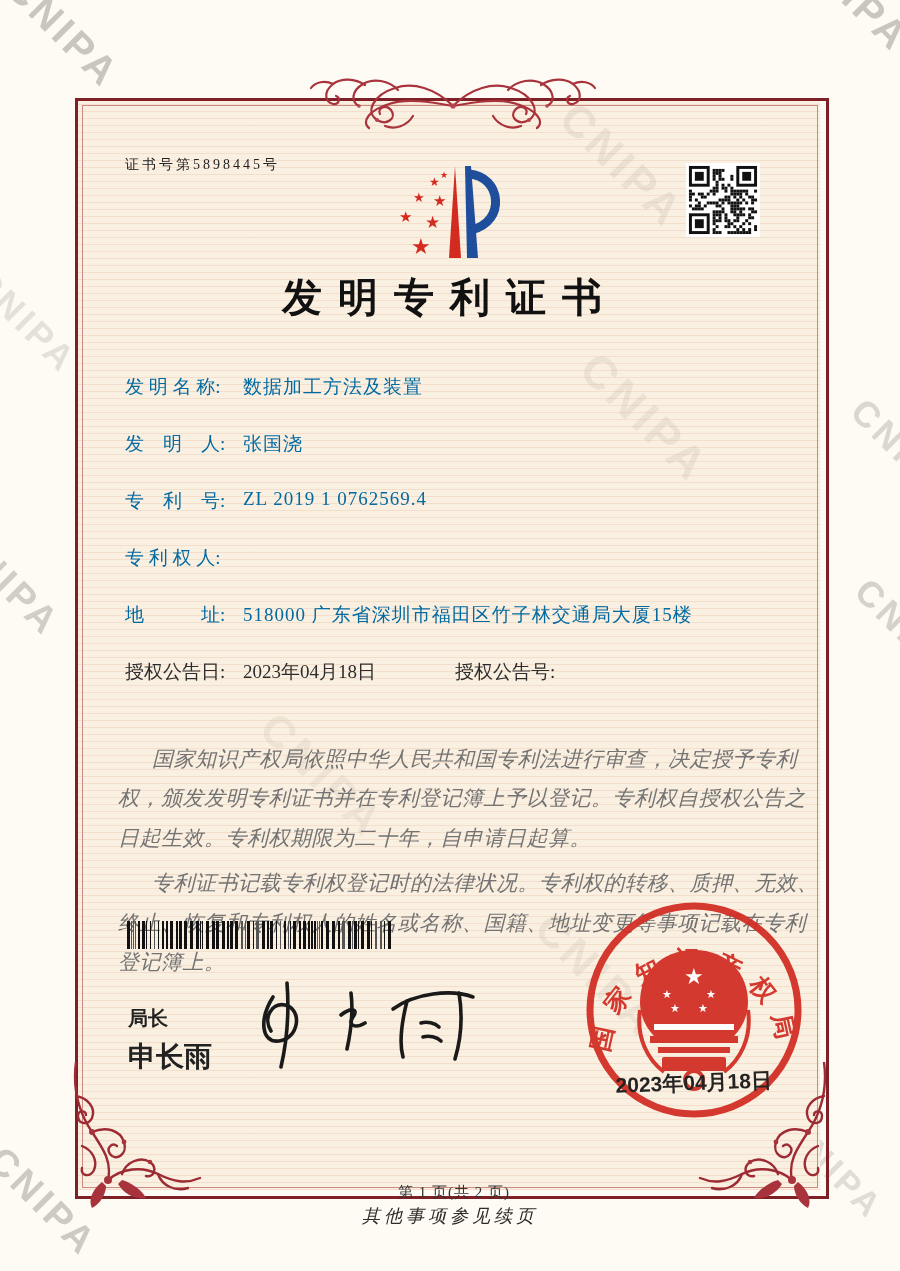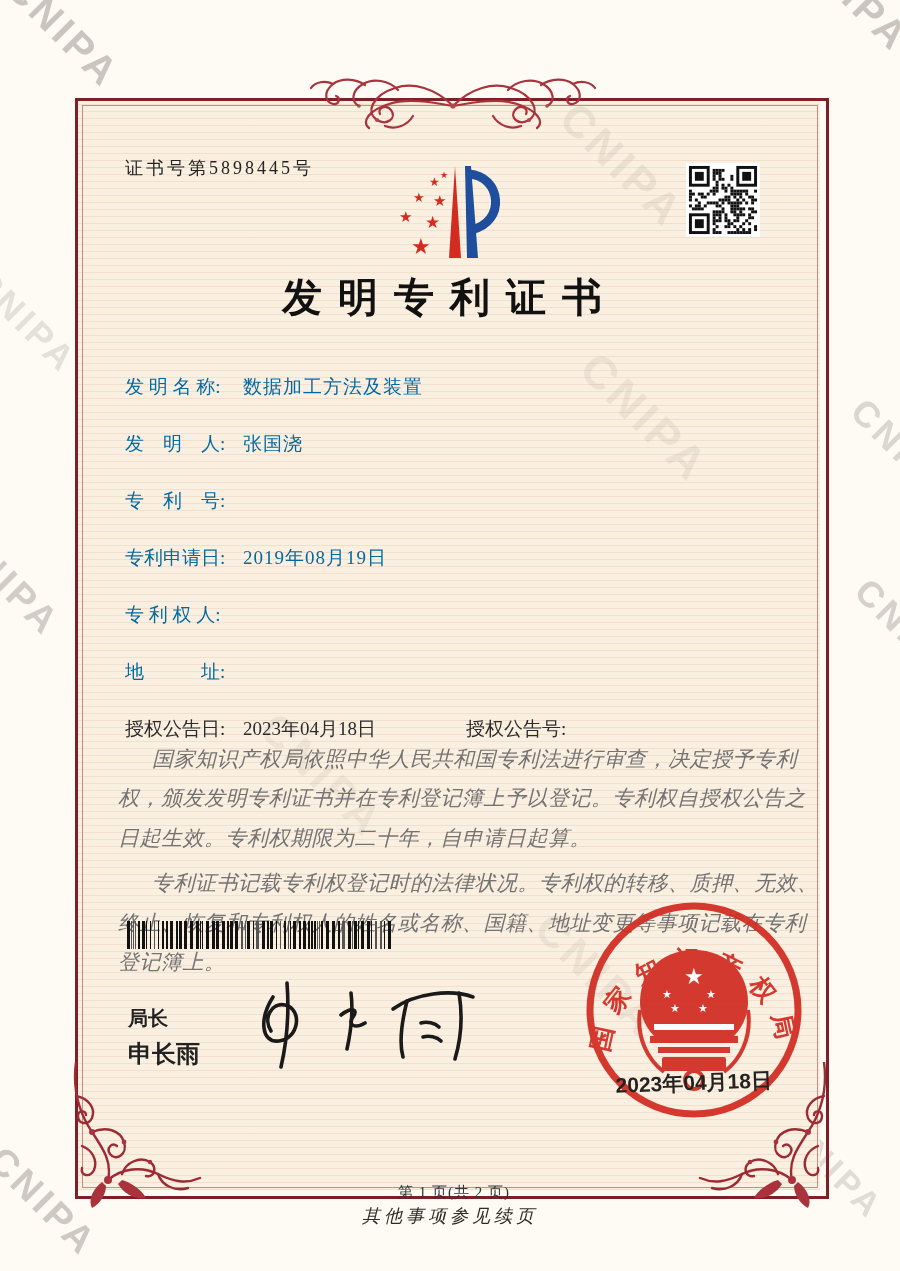--- a/index.html
+++ b/index.html
@@ -10,36 +10,36 @@
       font-weight:bold;letter-spacing:4px;pointer-events:none;user-select:none;}
   
   .cert-bg{position:absolute;left:78px;top:101px;width:742px;height:1089px;
       background:
         repeating-linear-gradient(0deg, rgba(222,160,128,0.22) 0 1px, rgba(0,0,0,0) 1px 7px),
         #faf0e1;}
   .cert-border-outer{position:absolute;left:75px;top:98px;width:748px;height:1095px;
       border:3px solid #7e2026;}
   .cert-border-inner{position:absolute;left:82px;top:105px;width:734px;height:1081px;
       border:1px solid #cc8a85;}
-  .cert-number{position:absolute;left:125px;top:156px;font-size:18px;letter-spacing:3px;color:#232323;}
+  .cert-number{position:absolute;left:125px;top:156px;font-size:14px;letter-spacing:3px;color:#232323;}
   .title{position:absolute;left:0;top:270px;width:900px;text-align:center;font-size:40px;
       font-weight:bold;letter-spacing:16px;color:#111;}
   .fields{position:absolute;left:125px;top:374px;width:690px;}
   .frow{display:flex;height:57px;align-items:flex-start;font-size:19px;color:#0369a1;}
   .flabel{width:118px;white-space:pre;flex:0 0 auto;}
   .fvalue{flex:1;letter-spacing:1px;}
-  .grant-row{display:flex;height:40px;font-size:19px;color:#2c2c2c;gap:11px;}
+  .grant-row{display:flex;height:40px;font-size:19px;color:#2c2c2c;}
   .grant-b{display:flex;width:330px;flex:0 0 auto;}
   .paras{position:absolute;left:118px;top:740px;width:702px;font-size:21px;line-height:1.88;
       color:#737373;font-style:italic;letter-spacing:0.5px;}
   .paras p{margin:0 0 6px 0;text-indent:34px;}
   .barcode-box{position:absolute;left:125px;top:921px;width:270px;height:28px;}
   .sig-title{position:absolute;left:128px;top:1005px;font-size:20px;font-weight:bold;
       font-family:"Liberation Sans","DejaVu Sans",sans-serif;color:#222;}
-  .sig-name{position:absolute;left:128px;top:1038px;font-size:24px;font-weight:bold;
+  .sig-name{position:absolute;left:128px;top:1038px;font-size:28px;font-weight:bold;
       font-family:"Liberation Sans","DejaVu Sans",sans-serif;color:#222;}
   .page-indicator{position:absolute;left:4px;top:1155px;width:900px;text-align:center;
       font-size:15px;color:#333;letter-spacing:1px;margin-top:28px;}
   .footer-note{position:absolute;left:0;top:1204px;width:900px;text-align:center;
       font-size:18px;font-style:italic;color:#2f2a26;letter-spacing:4px;}
   svg{display:block;}
   .abs{position:absolute;}
 </style>
 </head>
 <body>
@@ -319,30 +319,28 @@
     <div class="frow">
       <span class="flabel">发 明 名 称: </span>
       <span class="fvalue">数据加工方法及装置</span>
     </div>
     <div class="frow">
       <span class="flabel">发　明　人: </span>
       <span class="fvalue">张国浇</span>
     </div>
     <div class="frow">
       <span class="flabel">专　利　号: </span>
-    </div>
-    <div class="frow">
-      <span class="flabel">专利申请日: </span>
-      <span class="fvalue">2019年08月19日</span>
+      <span class="fvalue">ZL 2019 1 0762569.4</span>
     </div>
     <div class="frow">
       <span class="flabel">专 利 权 人: </span>
     </div>
     <div class="frow">
       <span class="flabel">地　　　址: </span>
+      <span class="fvalue">518000 广东省深圳市福田区竹子林交通局大厦15楼</span>
     </div>
     <div class="grant-row">
       <span class="grant-b">
         <span class="flabel">授权公告日: </span>
         <span>2023年04月18日</span>
       </span>
       <span class="grant-b">
         <span class="flabel">授权公告号: </span>
       </span>
     </div>

